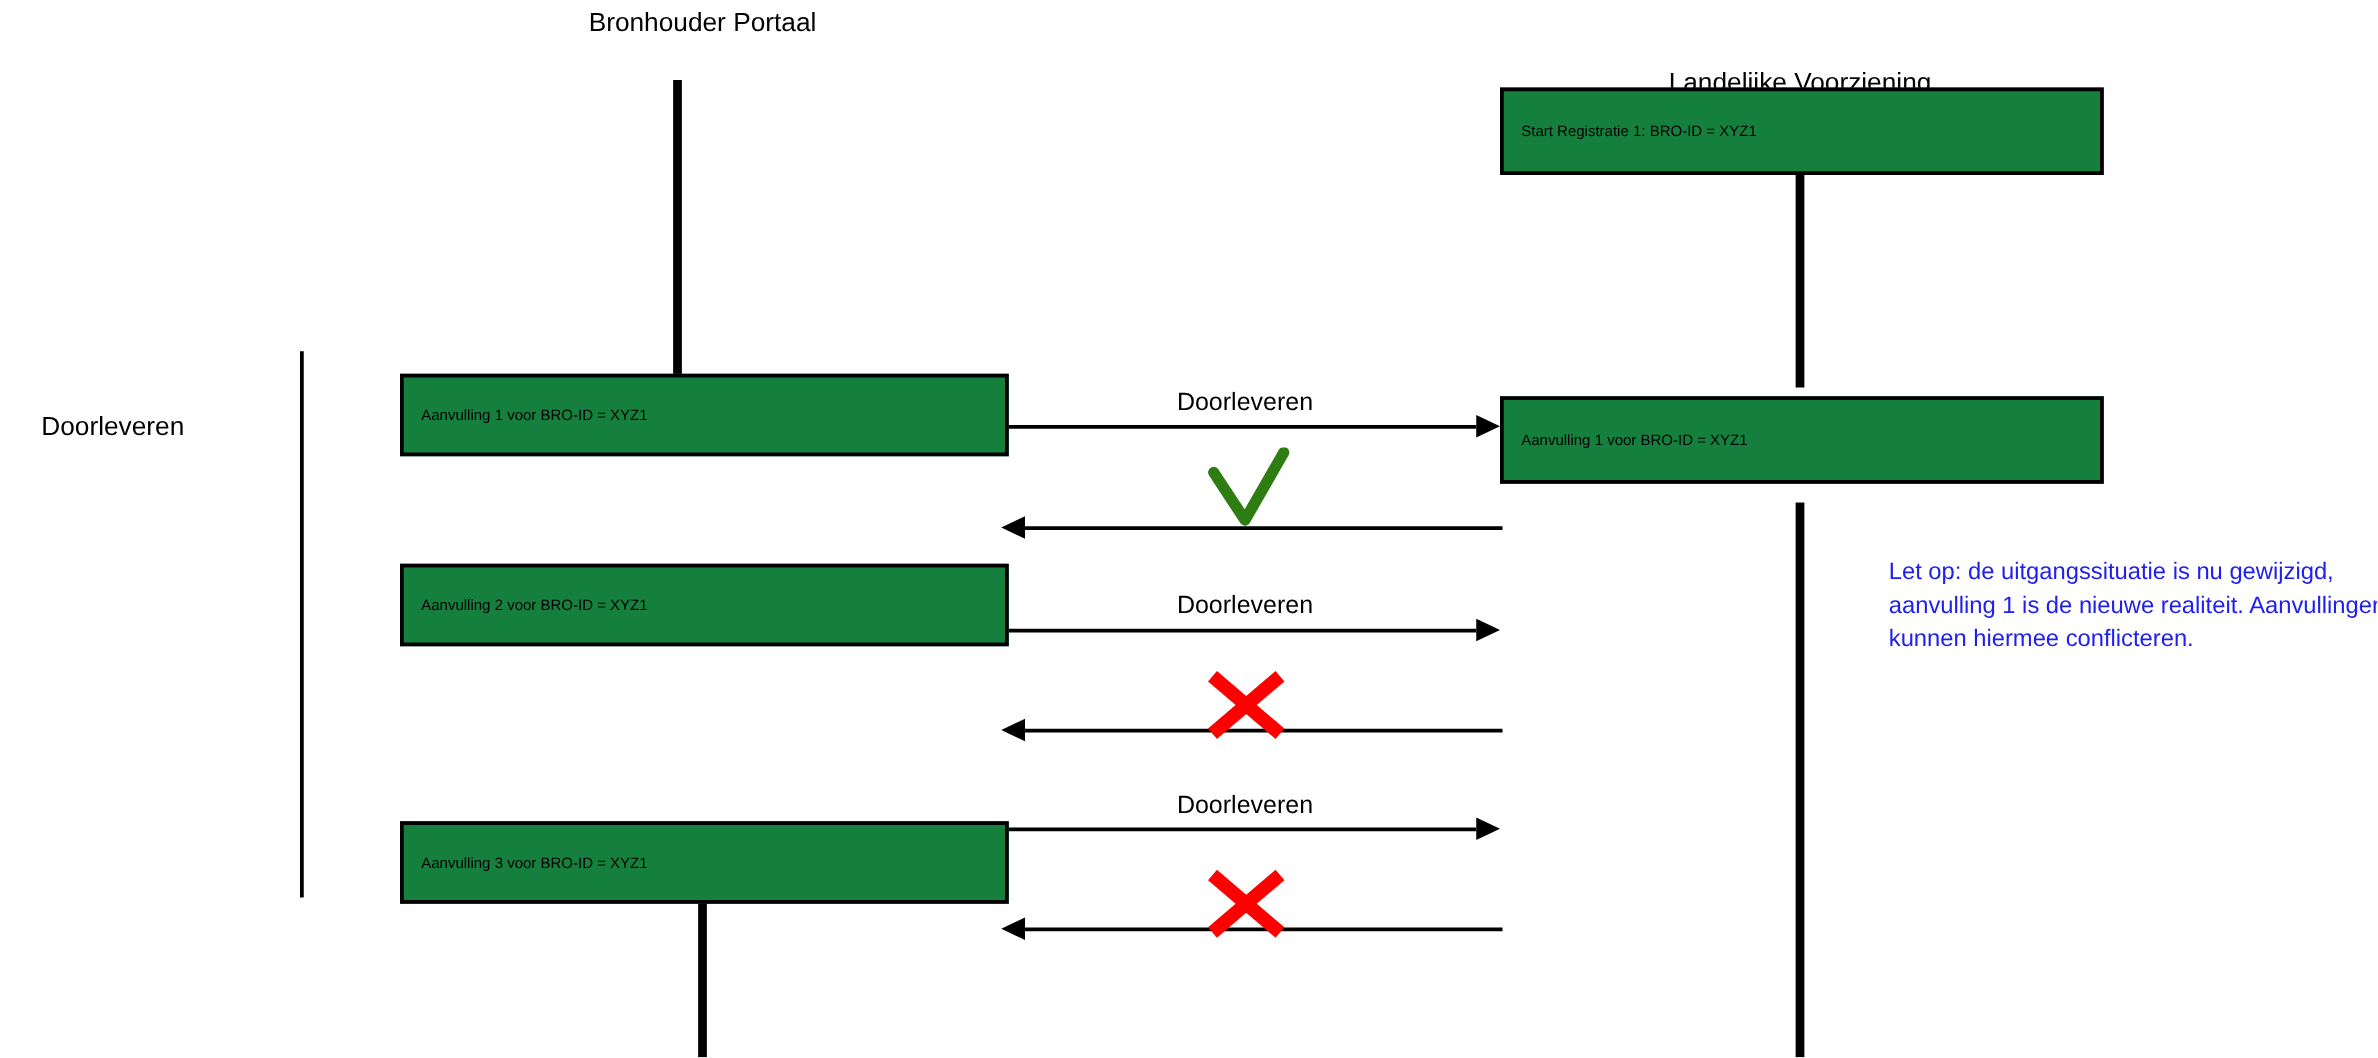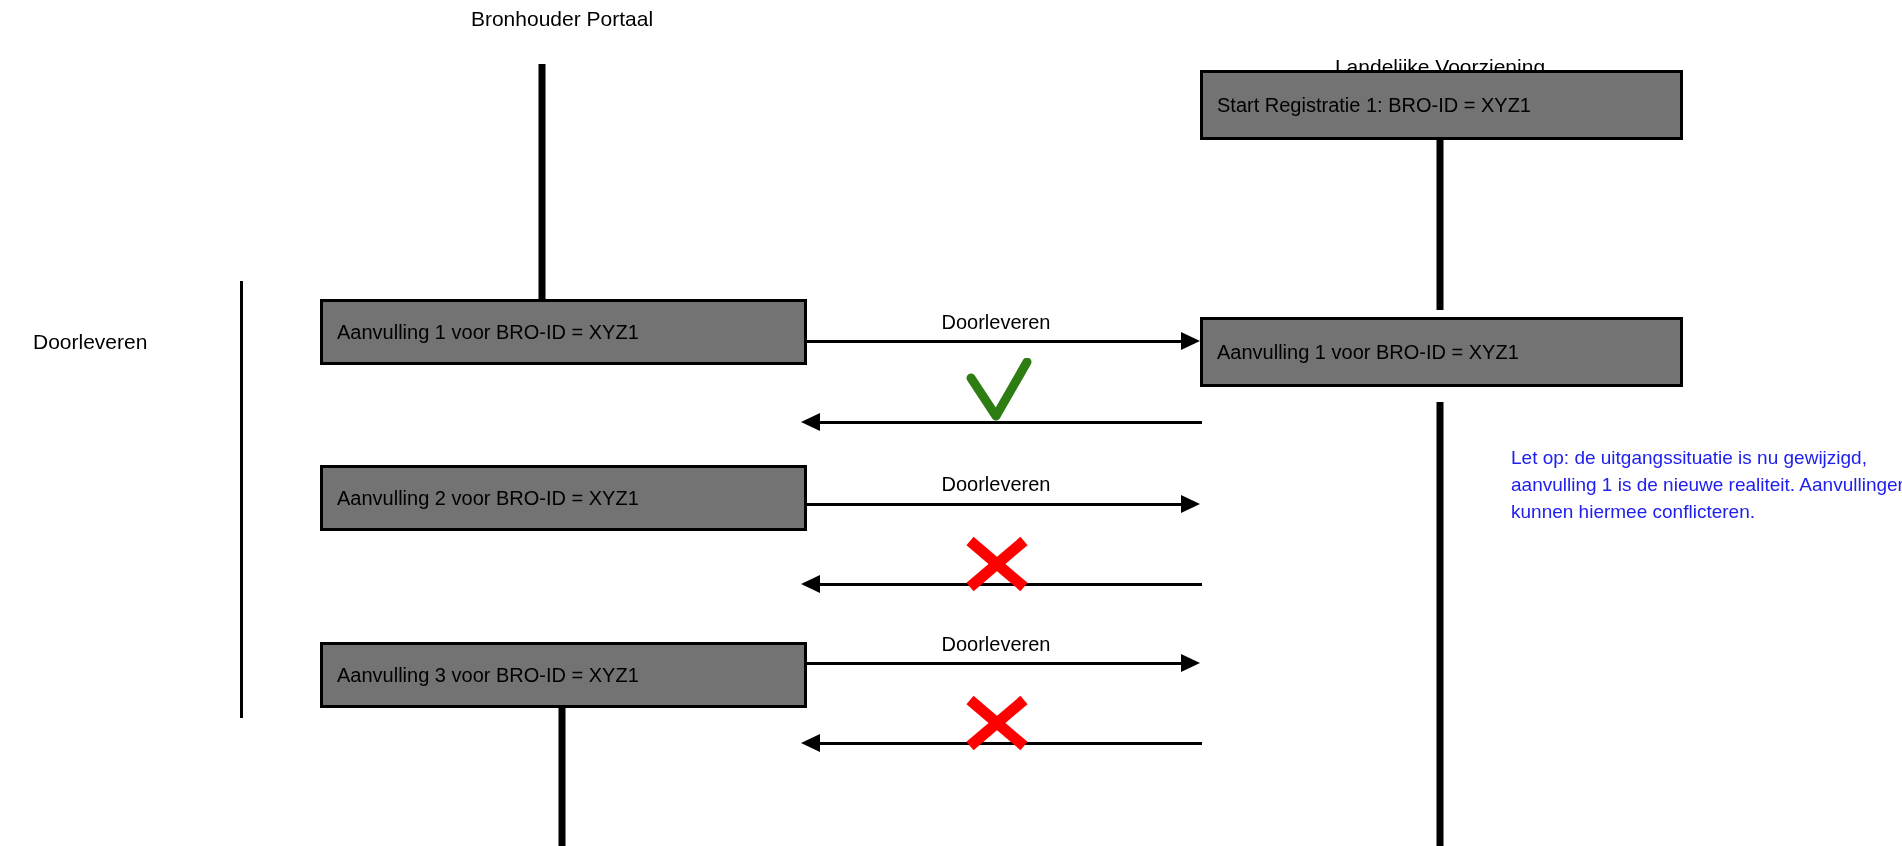--- a/index.html
+++ b/index.html
@@ -36,25 +36,25 @@
     background: #000000;
     width: 7px;
     transform: translateX(-50%);
   }
 
   
   .msgbox {
     position: absolute;
     box-sizing: border-box;
     border: 3px solid #000000;
-    background: #737373;
+    background: #15803d;
     display: flex;
     align-items: center;
     padding-left: 14px;
-    font-size: 20px;
+    font-size: 12px;
     color: #000000;
     white-space: nowrap;
   }
 
   
   .arrow-line {
     position: absolute;
     height: 3px;
     background: #000000;
   }
@@ -141,37 +141,37 @@
   <div class="arrow-head right" style="left:1181px; top:332px;"></div>
   <div class="arrow-label" style="left:996px; top:311px;">Doorleveren</div>
 
   <div class="arrow-line" style="left:820px; top:421px; width:382px;"></div>
   <div class="arrow-head left" style="left:801px; top:413px;"></div>
 
   <svg class="mark" style="left:965px; top:358px;" width="72" height="64" viewBox="0 0 72 64">
     <polyline points="6,20 31,58 62,4" fill="none" stroke="#2E7D12" stroke-width="9" stroke-linecap="round" stroke-linejoin="round"></polyline>
   </svg>
 
-  <div class="msgbox" style="left:320px; top:465px; width:487px; height:66px;">
+  <div class="msgbox" style="left:320px; top:451px; width:487px; height:66px;">
     <span>Aanvulling 2 voor BRO-ID = XYZ1</span>
   </div>
 
   <div class="arrow-line" style="left:807px; top:503px; width:374px;"></div>
   <div class="arrow-head right" style="left:1181px; top:495px;"></div>
   <div class="arrow-label" style="left:996px; top:473px;">Doorleveren</div>
 
   <div class="arrow-line" style="left:820px; top:583px; width:382px;"></div>
   <div class="arrow-head left" style="left:801px; top:575px;"></div>
 
   <svg class="mark" style="left:963px; top:535px;" width="68" height="58" viewBox="0 0 68 58">
     <line x1="7" y1="6" x2="61" y2="52" stroke="#FF0000" stroke-width="11" stroke-linecap="butt"></line>
     <line x1="61" y1="6" x2="7" y2="52" stroke="#FF0000" stroke-width="11" stroke-linecap="butt"></line>
   </svg>
 
-  <div class="msgbox" style="left:320px; top:642px; width:487px; height:66px;">
+  <div class="msgbox" style="left:320px; top:657px; width:487px; height:66px;">
     <span>Aanvulling 3 voor BRO-ID = XYZ1</span>
   </div>
 
   <div class="arrow-line" style="left:807px; top:662px; width:374px;"></div>
   <div class="arrow-head right" style="left:1181px; top:654px;"></div>
   <div class="arrow-label" style="left:996px; top:633px;">Doorleveren</div>
 
   <div class="arrow-line" style="left:820px; top:742px; width:382px;"></div>
   <div class="arrow-head left" style="left:801px; top:734px;"></div>
 

